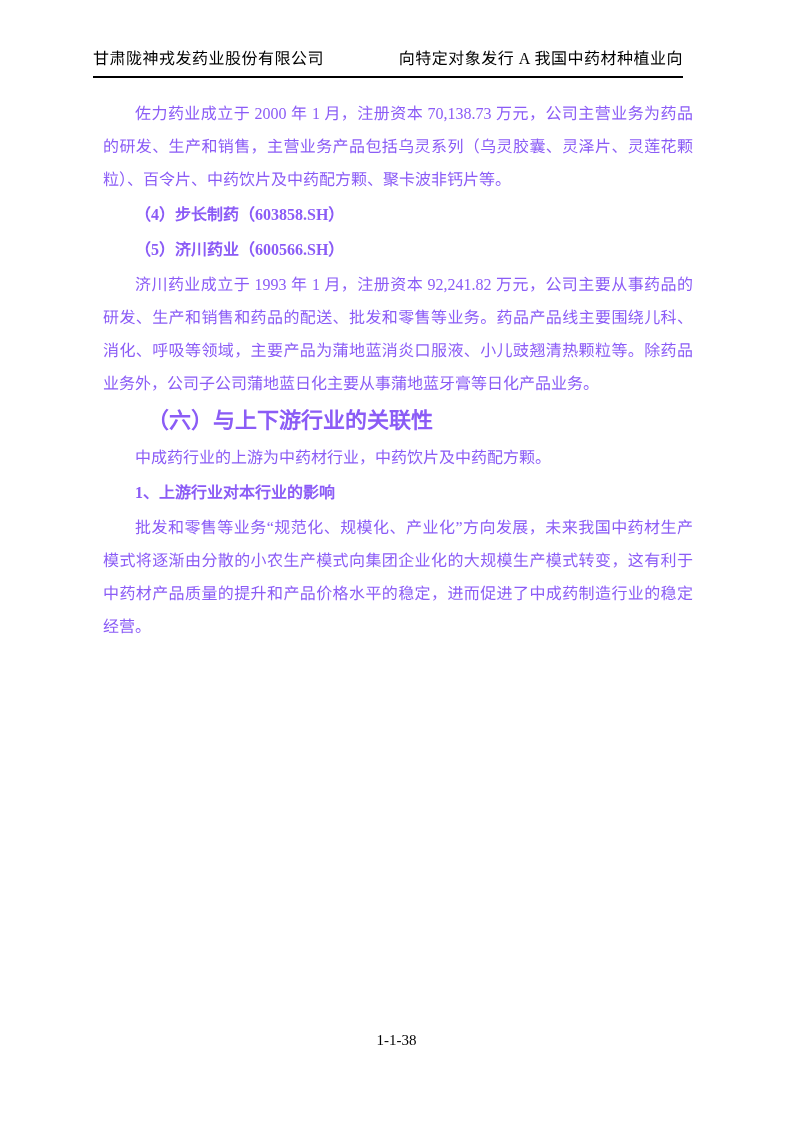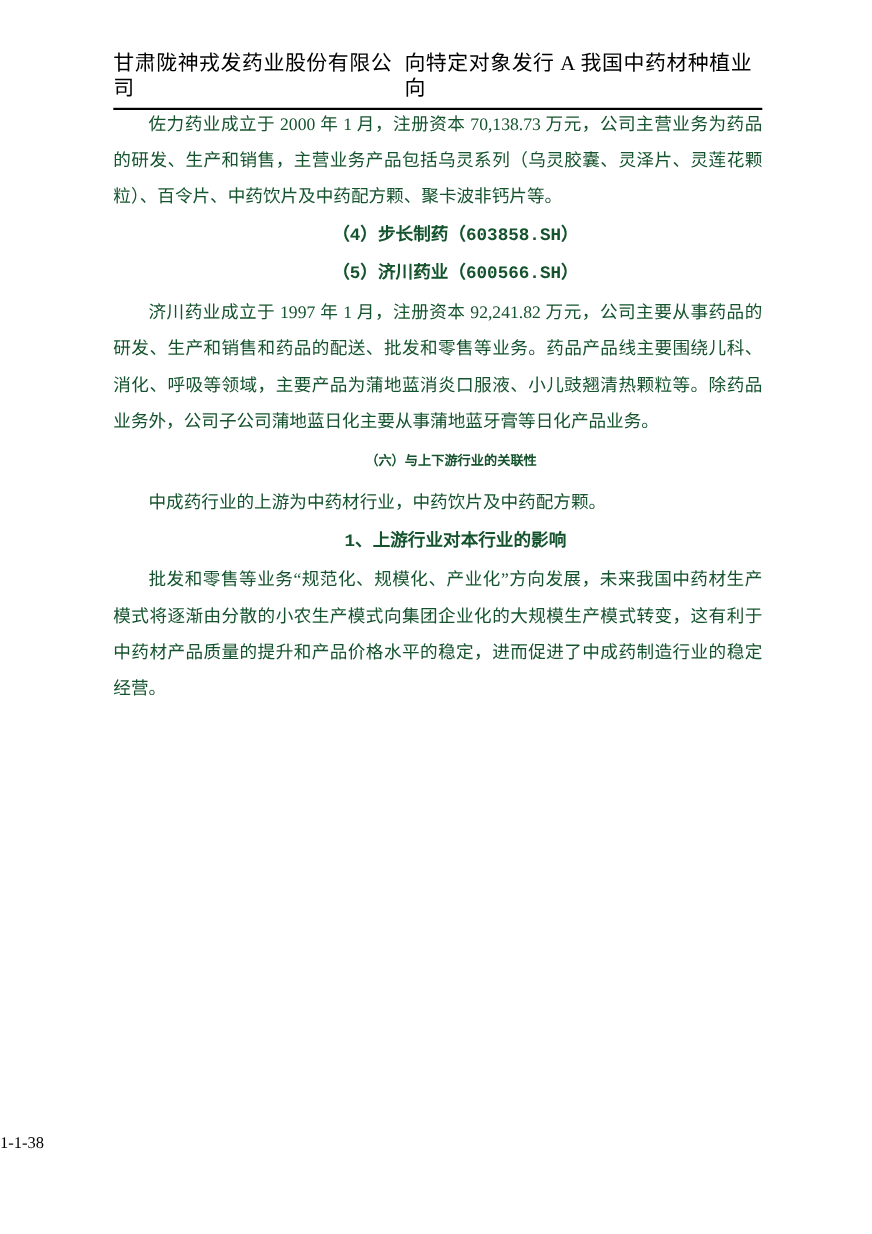--- a/index.html
+++ b/index.html
@@ -10,87 +10,88 @@
     height: 1122px;
     margin: 0 auto;
     background: #ffffff;
     color: #000000;
     overflow: hidden;
   }
   
   .page-header {
     position: absolute;
     top: 48px;
-    left: 103px;
+    left: 93px;
     width: 590px;
     display: flex;
     justify-content: space-between;
     align-items: flex-end;
     font-family: "Liberation Serif", "DejaVu Serif", serif;
-    font-size: 19px;
+    font-size: 16px;
     line-height: 22px;
     padding-bottom: 6px;
     border-bottom: 2px solid #000;
     letter-spacing: 0.5px;
   }
   
   .doc-body {
     position: absolute;
     top: 97px;
     left: 103px;
     width: 590px;
     font-family: "Liberation Serif", "DejaVu Serif", serif;
     font-size: 16px;
     line-height: 33px;
     text-align: justify;
-    color: #14532d;
+    color: #8b5cf6;
   }
   .para {
     text-indent: 2em;
     margin: 0;
     word-break: break-all;
   }
   .hd {
-    font-family: Liberation Mono, monospace;
+    font-family: Liberation Serif, serif;
     font-weight: bold;
     text-indent: 2em;
-    text-align: center;
+    text-align: left;
     margin: 2px 0;
     font-size: 16px;
   }
   .hd-section {
-    font-size: 12px;
+    font-size: 22px;
     margin: 4px 0;
   }
   
   .page-footer {
     position: absolute;
     top: 1032px;
     left: 0;
     width: 100%;
+    text-align: center;
     font-family: "Liberation Serif", "DejaVu Serif", serif;
     font-size: 15px;
     color: #000;
   }
 </style>
 </head>
 <body>
 
 <div class="page">
 
   <div class="page-header">
     <span>甘肃陇神戎发药业股份有限公司</span>
     <span>向特定对象发行 A 我国中药材种植业向</span>
   </div>
 
   <div class="doc-body">
     <p class="para">佐力药业成立于 2000 年 1 月，注册资本 70,138.73 万元，公司主营业务为药品的研发、生产和销售，主营业务产品包括乌灵系列（乌灵胶囊、灵泽片、灵莲花颗粒）、百令片、中药饮片及中药配方颗、聚卡波非钙片等。</p>
     <p class="hd">（4）步长制药（603858.SH）</p>
     <p class="hd">（5）济川药业（600566.SH）</p>
-    <p class="para">济川药业成立于 1997 年 1 月，注册资本 92,241.82 万元，公司主要从事药品的研发、生产和销售和药品的配送、批发和零售等业务。药品产品线主要围绕儿科、消化、呼吸等领域，主要产品为蒲地蓝消炎口服液、小儿豉翘清热颗粒等。除药品业务外，公司子公司蒲地蓝日化主要从事蒲地蓝牙膏等日化产品业务。</p>
+    <p class="para">济川药业成立于 1993 年 1 月，注册资本 92,241.82 万元，公司主要从事药品的研发、生产和销售和药品的配送、批发和零售等业务。药品产品线主要围绕儿科、消化、呼吸等领域，主要产品为蒲地蓝消炎口服液、小儿豉翘清热颗粒等。除药品业务外，公司子公司蒲地蓝日化主要从事蒲地蓝牙膏等日化产品业务。</p>
     <p class="hd hd-section">（六）与上下游行业的关联性</p>
     <p class="para">中成药行业的上游为中药材行业，中药饮片及中药配方颗。</p>
     <p class="hd">1、上游行业对本行业的影响</p>
     <p class="para">批发和零售等业务“规范化、规模化、产业化”方向发展，未来我国中药材生产模式将逐渐由分散的小农生产模式向集团企业化的大规模生产模式转变，这有利于中药材产品质量的提升和产品价格水平的稳定，进而促进了中成药制造行业的稳定经营。</p>
   </div>
 
   <div class="page-footer">
     <span>1-1-38</span>
   </div>
 

